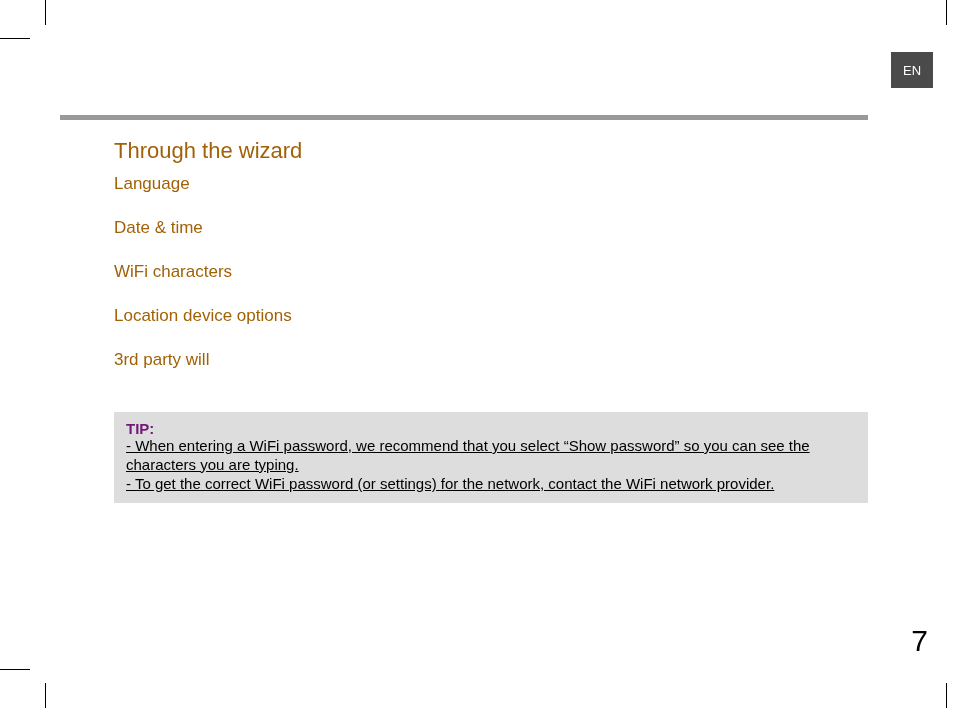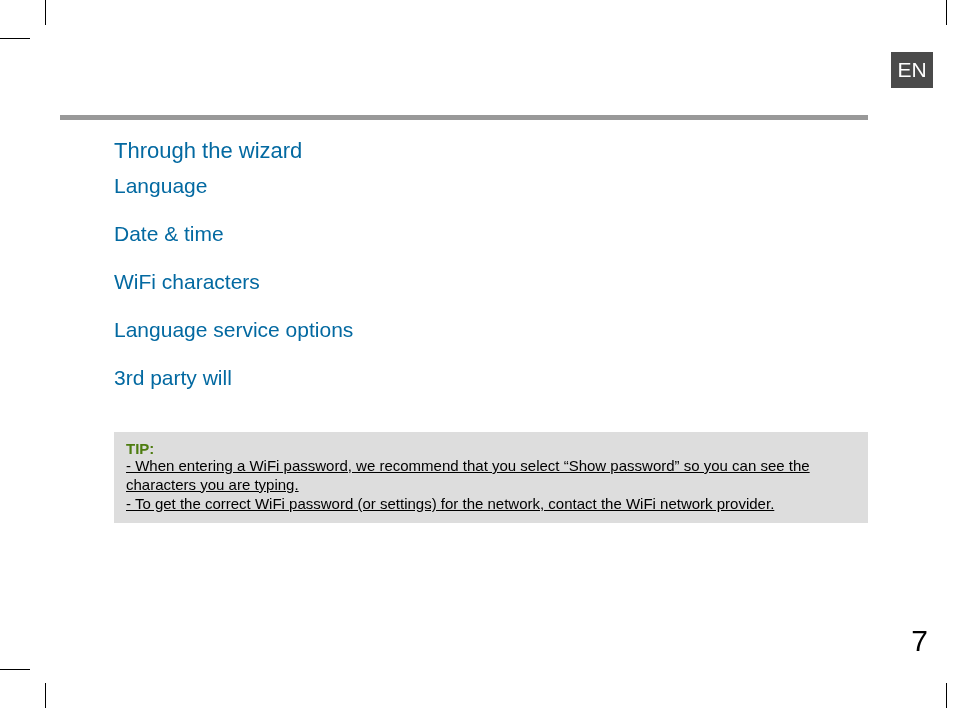--- a/index.html
+++ b/index.html
@@ -66,70 +66,70 @@
     }
     
     .lang-tab {
       position: absolute;
       top: 52px;
       right: 40px;
       width: 42px;
       height: 36px;
       background: #4a4a4a;
       color: #fff;
-      font-size: 21px;
+      font-size: 13px;
       display: flex;
       align-items: center;
       justify-content: center;
       font-weight: 400;
     }
     
     .content {
       position: absolute;
       top: 115px;
       left: 60px;
       right: 105px;
     }
     .rule {
       height: 5px;
       background: #999;
       width: 100%;
       margin-bottom: 18px;
     }
     .section-title {
       font-size: 22px;
-      color: #0369a1;
+      color: #a16207;
       font-weight: 400;
       margin-left: 54px;
       margin-bottom: 10px;
     }
     .intro {
       font-size: 17px;
       font-weight: 600;
       color: #000;
       margin-left: 54px;
       margin-bottom: 26px;
     }
     .item {
-      font-size: 21px;
-      color: #0369a1;
+      font-size: 17px;
+      color: #a16207;
       margin-left: 54px;
       margin-bottom: 24px;
       font-weight: 400;
     }
     .tip-box {
       background: #ddd;
       margin-left: 54px;
       margin-top: 42px;
       padding: 8px 12px 10px 12px;
     }
     .tip-heading {
       font-size: 15px;
       font-weight: 700;
-      color: #4d7c0f;
+      color: #701a75;
     }
     .tip-line {
       font-size: 15px;
       color: #000;
       line-height: 1.25;
       text-decoration: underline;
     }
     .page-num {
       position: absolute;
       bottom: 50px;
@@ -150,21 +150,21 @@
 <div class="crop-bottom-right-v"></div>
 
 <div class="lang-tab">EN</div>
 
 <div class="content">
   <div class="rule"></div>
   <div class="section-title">Through the wizard</div>
   <div class="item">Language</div>
   <div class="item">Date &amp; time</div>
   <div class="item"> WiFi characters</div>
-  <div class="item">Language service options</div>
+  <div class="item">Location device options</div>
   <div class="item">3rd party will</div>
 
   <div class="tip-box">
     <div class="tip-heading">TIP:</div>
     <div class="tip-line">-    When entering a WiFi password, we recommend that you select “Show password” so you can see the characters you are typing.</div>
     <div class="tip-line">-   To get the correct WiFi password (or settings) for the network, contact the WiFi network provider.</div>
   </div>
 </div>
 
 <div class="page-num">7</div>

